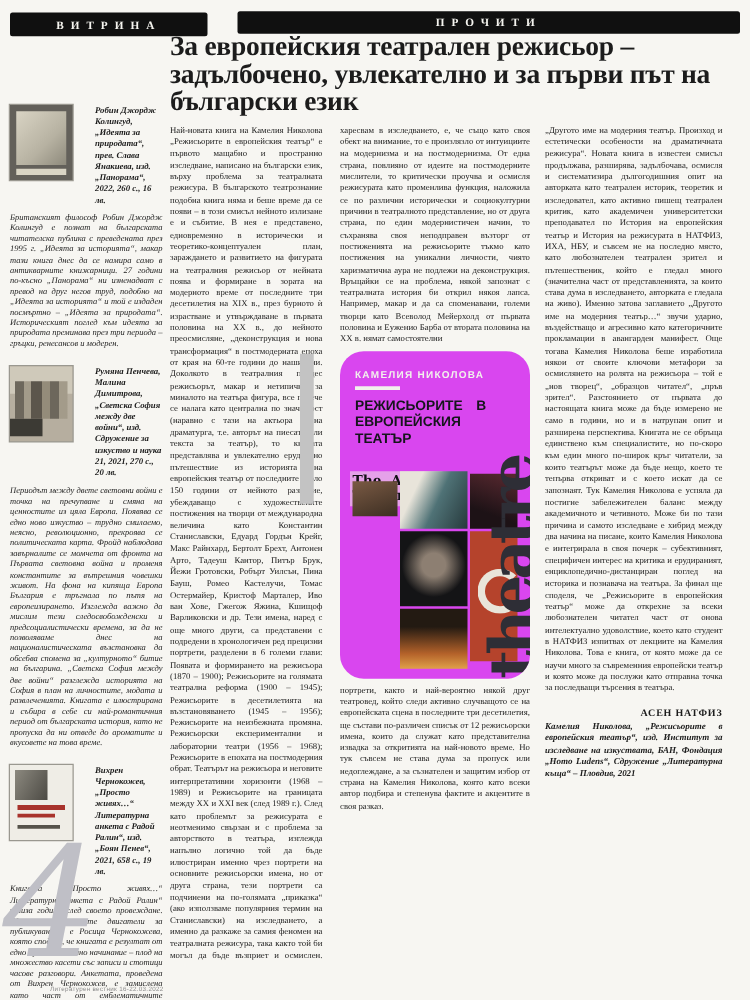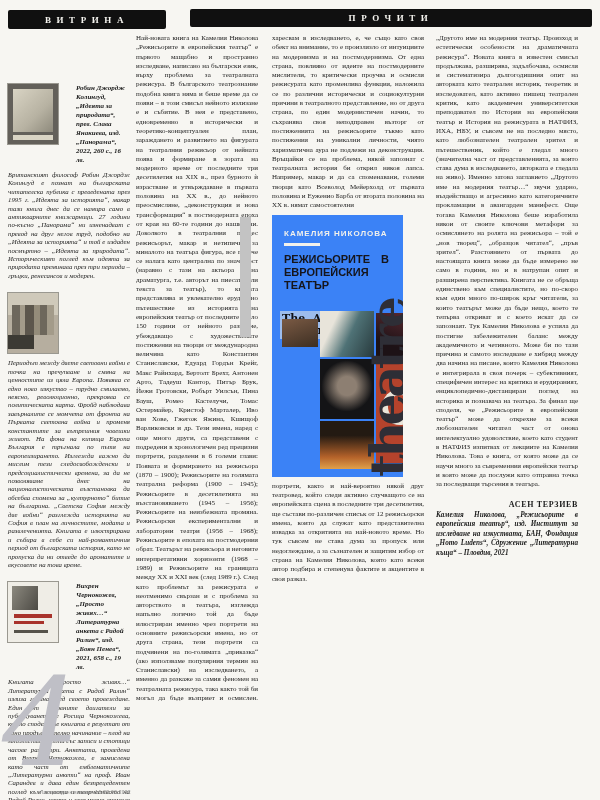--- a/index.html
+++ b/index.html
@@ -41,21 +41,21 @@
   .cols{display:flex;margin-top:8px;height:668px;overflow:hidden;}
   .col{text-align:justify;font-size:7px;line-height:9.3px;}
   .col1{width:122px;margin-right:14px;}
   .col2{width:152px;margin-right:12px;}
   .col3{width:142px;}
   .byline{text-align:right;font-weight:bold;font-size:8px;margin-top:10px;letter-spacing:0.08em;}
   .endcite{font-weight:bold;font-style:italic;font-size:7.2px;line-height:9.5px;margin-top:2px;text-align:justify;}
   
   .coverwrap{position:relative;margin:4px 0 5px 0;}
   .strip-deco{position:absolute;left:-32px;top:2px;width:11px;height:120px;background:#c3c3c3;}
-  .cover{position:relative;width:131px;height:262px;background:#3b82f6;overflow:hidden;}
+  .cover{position:relative;width:152px;height:262px;background:#d946ef;overflow:hidden;border-radius:19px;}
   .cv-author{position:absolute;left:12px;top:14px;font-family:"Liberation Sans",sans-serif;font-size:8px;
              letter-spacing:1px;color:#f2f1ec;font-weight:bold;}
   .cv-rule{position:absolute;left:12px;top:28px;width:36px;height:3px;background:#f2f1ec;}
   .cv-title{position:absolute;left:12px;top:38px;width:105px;font-family:Liberation Sans, sans-serif;
             font-size:11px;line-height:13px;font-weight:bold;color:#15151b;}
   .cv-art{position:absolute;left:8px;top:96px;width:70px;font-family:"DejaVu Serif",serif;font-weight:bold;
           font-size:11px;line-height:12px;color:#101014;background:rgba(238,236,228,0.55);padding:2px 2px;}
   .cv-vert{position:absolute;right:-6px;top:46px;height:216px;writing-mode:vertical-rl;transform:rotate(180deg);
            font-family:"DejaVu Serif",serif;font-weight:bold;font-size:50px;color:#2e2e36;letter-spacing:-4px;line-height:0.8;}
   .ph{position:absolute;}
@@ -92,20 +92,21 @@
       <div class="sb-body">Британският философ Робин Джордж Колингуд е познат на българската читателска публика с преведената през 1995 г. „Идеята за историята“, макар тази книга днес да се намира само в антикварните книжарници. 27 години по-късно „Панорама“ ни изненадват с превод на друг негов труд, подобно на „Идеята за историята“ и той е издаден посмъртно – „Идеята за природата“. Историческият поглед към идеята за природата преминава през три периода – гръцки, ренесансов и модерен.</div>
     </div>
 
     <div class="sb-item">
       <div class="sb-head">
         <div class="thumb thumb2">
           <div class="sky"></div>
           <div class="people"></div>
           <div class="band"></div>
         </div>
+        <div class="sb-cite">Румяна Пенчева, Малина Димитрова, „Светска София между две войни“, изд. Сдружение за изкуство и наука 21, 2021, 270 с., 20 лв.</div>
       </div>
       <div class="sb-body">Периодът между двете световни войни е точка на пречупване и смяна на ценностите из цяла Европа. Появява се едно ново изкуство – трудно смилаемо, неясно, революционно, прекроява се политическата карта. Фройд наблюдава завърналите се момчета от фронта на Първата световна война и променя константите за вътрешния човешки живот. На фона на кипяща Европа България е тръгнала по пътя на европеизирането. Изглежда важно да мислим тези следосвобожденски и предсоциалистически времена, за да не позволяваме днес на националистическата възстановка да обсебва спомена за „културното“ битие на българина. „Светска София между две войни“ разглежда историята на София в план на личностите, модата и развлеченията. Книгата е илюстрирана и събира в себе си най-романтичния период от българската история, като не пропуска да ни отведе до ароматите и вкусовете на това време.</div>
     </div>
 
     <div class="sb-item">
       <div class="sb-head">
         <div class="thumb thumb3">
           <div class="photo"></div>
           <div class="t1"></div>
           <div class="t2"></div>
@@ -115,20 +116,21 @@
       </div>
       <div class="sb-body">Книгата „Просто живях…“ Литературна анкета с Радой Ралин“ излиза година след своето провеждане. Един от основните двигатели за публикуването е Росица Чернокожева, която споделя, че книгата е резултат от едно продължително начинание – плод на множество касети със записи и стотици часове разговори. Анкетата, проведена от Вихрен Чернокожев, е замислена като част от емблематичните „Литературни анкети“ на проф. Иван Сарандев и дава един безпрецедентен поглед към живота и творчеството на Радой Ралин, както и несъмнено спомага за задълбочаването и разширяването на литературноизследователската работа, посветена на поезията му.</div>
     </div>
 
   </div>
 
   <div class="pagenum">4</div>
   <div class="issue">Литературен вестник 16-22.03.2022</div>
 
   <div class="main">
+    <div class="title">За европейския театрален режисьор – задълбочено, увлекателно и за първи път на български език</div>
 
     <div class="cols">
 
       <div class="col col1">Най-новата книга на Камелия Николова „Режисьорите в европейския театър“ е първото мащабно и пространно изследване, написано на български език, върху проблема за театралната режисура. В българското театрознание подобна книга няма и беше време да се появи – в този смисъл нейното излизане е и събитие. В нея е представено, едновременно в исторически и теоретико-концептуален план, зараждането и развитието на фигурата на театралния режисьор от нейната поява и формиране в зората на модерното време от последните три десетилетия на XIX в., през бурното ѝ израстване и утвърждаване в първата половина на XX в., до нейното преосмисляне, „деконструкция и нова трансформация“ в постмодерната епоха от края на 60-те години до наши дни. Доколкото в театралния процес режисьорът, макар и нетипична за миналото на театъра фигура, все повече се налага като централна по значимост (наравно с тази на актьора и на драматурга, т.е. авторът на пиесата или текста за театър), то книгата представлява и увлекателно ерудирано пътешествие из историята на европейския театър от последните около 150 години от нейното развитие, убеждаващо с художествените постижения на творци от международна величина като Константин Станиславски, Едуард Гордън Крейг, Макс Райнхард, Бертолт Брехт, Антонен Арто, Тадеуш Кантор, Питър Брук, Йежи Гротовски, Робърт Уилсън, Пина Бауш, Ромео Кастелучи, Томас Остермайер, Кристоф Марталер, Иво ван Хове, Гжегож Яжина, Кшищоф Варликовски и др. Тези имена, наред с още много други, са представени с подредени в хронологичен ред прецизни портрети, разделени в 6 големи глави: Появата и формирането на режисьора (1870 – 1900); Режисьорите на голямата театрална реформа (1900 – 1945); Режисьорите в десетилетията на възстановяването (1945 – 1956); Режисьорите на неизбежната промяна. Режисьорски експериментални и лабораторни театри (1956 – 1968); Режисьорите в епохата на постмодерния обрат. Театърът на режисьора и неговите интерпретативни хоризонти (1968 – 1989) и Режисьорите на границата между XX и XXI век (след 1989 г.). След като проблемът за режисурата е неотменимо свързан и с проблема за авторството в театъра, изглежда напълно логично той да бъде илюстриран именно чрез портрети на основните режисьорски имена, но от друга страна, тези портрети са подчинени на по-голямата „приказка“ (ако използваме популярния термин на Станиславски) на изследването, а именно да разкаже за самия феномен на театралната режисура, така както той би могъл да бъде възприет и осмислен. Още тук ми се иска специално да отбележа впечатляващото графично оформление на книгата.</div>
 
       <div class="col col2">
         <span>харесвам в изследването, е, че също като своя обект на внимание, то е произлязло от интуициите на модернизма и на постмодернизма. От една страна, повлияно от идеите на постмодерните мислители, то критически проучва и осмисля режисурата като променлива функция, наложила се по различни исторически и социокултурни причини в театралното представление, но от друга страна, по един модернистичен начин, то съхранява своя неподправен възторг от постиженията на режисьорите тъкмо като постижения на уникални личности, чиято харизматична аура не подлежи на деконструкция. Връщайки се на проблема, някой запознат с театралната история би открил някоя лапса. Например, макар и да са споменавани, големи творци като Всеволод Мейерхолд от първата половина и Еуженио Барба от втората половина на XX в. нямат самостоятелни</span>
         <div class="coverwrap">
           <div class="strip-deco"></div>
           <div class="cover">
@@ -143,20 +145,20 @@
             <div class="ph ph-e"></div>
             <div class="ph ph-f"></div>
             <div class="cv-vert">theatre</div>
           </div>
         </div>
         <span>портрети, както и най-вероятно някой друг театровед, който следи активно случващото се на европейската сцена в последните три десетилетия, ще състави по-различен списък от 12 режисьорски имена, които да служат като представителна извадка за откритията на най-новото време. Но тук съвсем не става дума за пропуск или недоглеждане, а за съзнателен и защитим избор от страна на Камелия Николова, която като всеки автор подбира и степенува фактите и акцентите в своя разказ.</span>
       </div>
 
       <div class="col col3">
         <span>„Другото име на модерния театър. Произход и естетически особености на драматичната режисура“. Новата книга в известен смисъл продължава, разширява, задълбочава, осмисля и систематизира дългогодишния опит на авторката като театрален историк, теоретик и изследовател, като активно пишещ театрален критик, като академичен университетски преподавател по История на европейския театър и История на режисурата в НАТФИЗ, ИХА, НБУ, и съвсем не на последно място, като любознателен театрален зрител и пътешественик, който е гледал много (значителна част от представленията, за които става дума в изследването, авторката е гледала на живо). Именно затова заглавието „Другото име на модерния театър…“ звучи ударно, въздействащо и агресивно като категоричните прокламации в авангарден манифест. Още тогава Камелия Николова беше изработила някои от своите ключови метафори за осмислянето на ролята на режисьора – той е „нов творец“, „образцов читател“, „пръв зрител“. Разстоянието от първата до настоящата книга може да бъде измерено не само в години, но и в натрупан опит и разширена перспектива. Книгата не се обръща единствено към специалистите, но по-скоро към един много по-широк кръг читатели, за които театърът може да бъде нещо, което те тепърва откриват и с което искат да се запознаят. Тук Камелия Николова е успяла да постигне забележителен баланс между академичното и четивното. Може би по тази причина и самото изследване е хибрид между два начина на писане, които Камелия Николова е интегрирала в своя почерк – субективният, специфичен интерес на критика и ерудираният, енциклопедично-дистанциран поглед на историка и познавача на театъра. За финал ще споделя, че „Режисьорите в европейския театър“ може да открехне за всеки любознателен читател част от онова интелектуално удоволствие, което като студент в НАТФИЗ изпитвах от лекциите на Камелия Николова. Това е книга, от която може да се научи много за съвременния европейски театър и която може да послужи като отправна точка за последващи търсения в театъра.</span>
-        <div class="byline">АСЕН ТЕРЗИЕВ</div>
+        <div class="byline">АСЕН НАТФИЗ</div>
         <div class="endcite">Камелия Николова, „Режисьорите в европейския театър“, изд. Институт за изследване на изкуствата, БАН, Фондация „Homo Ludens“, Сдружение „Литературна къща“ – Пловдив, 2021</div>
       </div>
 
     </div>
   </div>
 
 </div>
 
 </body></html>

